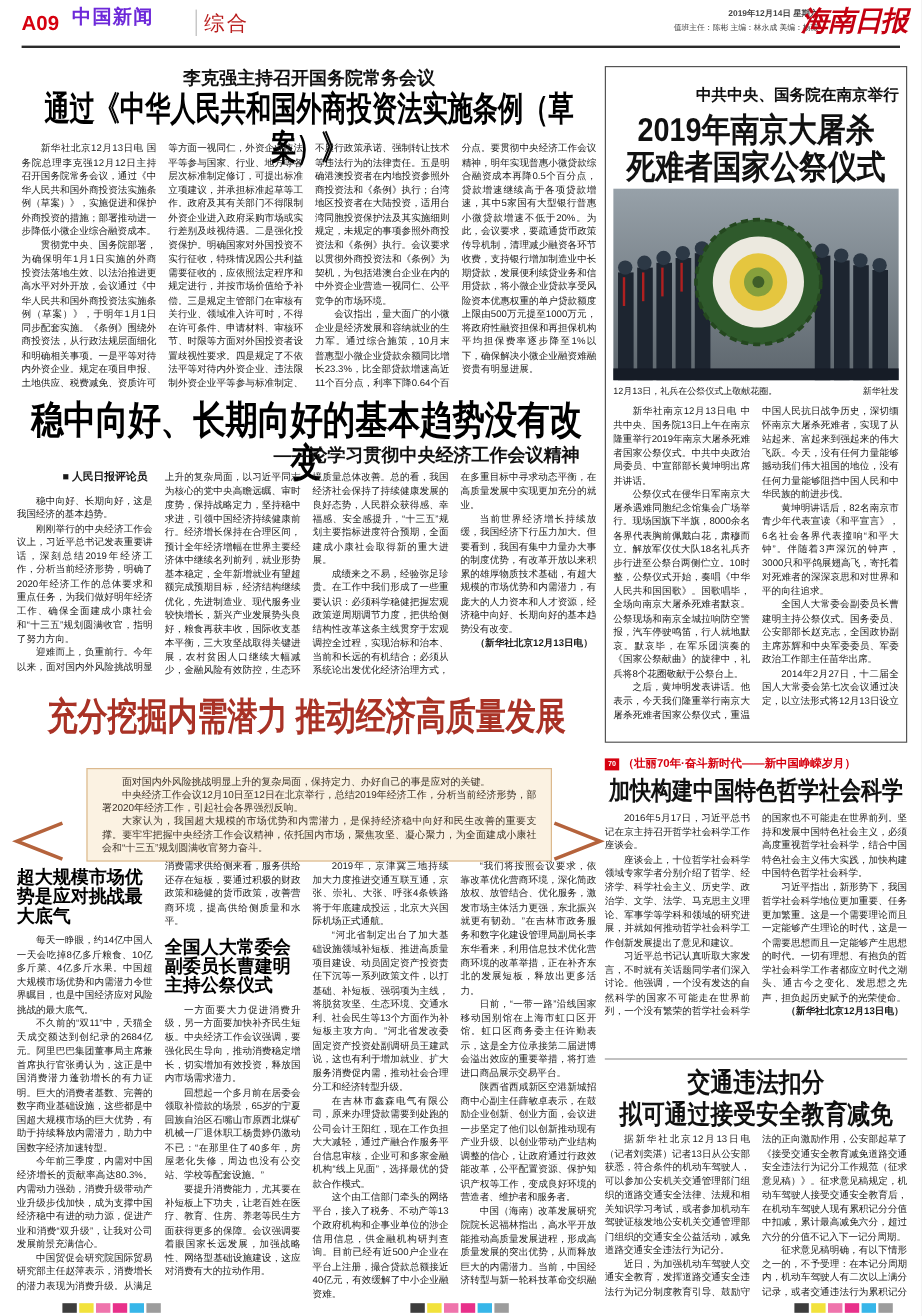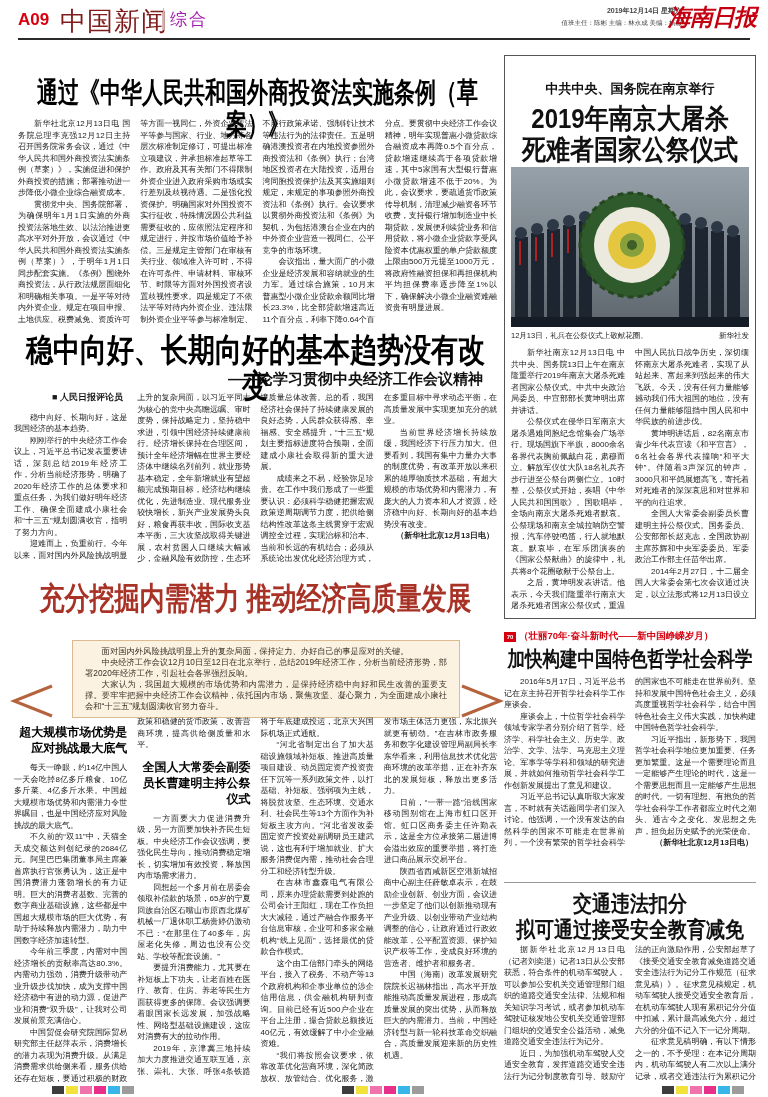--- a/index.html
+++ b/index.html
@@ -1,36 +1,36 @@
 <!DOCTYPE html>
 <html><head>
 <meta charset="utf-8">
 <style>
   html,body{margin:0;padding:0;background:#e9e9e9;}
   .page{position:relative;width:768px;height:1097px;background:#fff;margin:0 auto;
         font-family:"Liberation Sans",sans-serif;overflow:hidden;color:#111;}
   
   .hdr-pageno{position:absolute;left:18px;top:10px;font-size:17px;font-weight:900;color:#d6000f;}
-  .hdr-section{position:absolute;left:60px;top:4px;font-size:26px;font-weight:400;color:#7f1d1d;letter-spacing:1px;}
+  .hdr-section{position:absolute;left:60px;top:4px;font-size:16px;font-weight:700;color:#6d28d9;letter-spacing:1px;}
   .hdr-divider{position:absolute;left:163px;top:8px;width:1px;height:22px;background:#bbb;}
-  .hdr-subsection{position:absolute;left:170px;top:8px;font-size:17px;color:#a21caf;letter-spacing:2px;}
+  .hdr-subsection{position:absolute;left:170px;top:8px;font-size:17px;color:#b91c1c;letter-spacing:2px;}
   .hdr-meta{position:absolute;right:86px;top:6px;text-align:right;color:#444;}
   .hdr-date{font-size:7px;font-weight:700;}
   .hdr-staff{font-size:6.5px;margin-top:3px;}
   .hdr-masthead{position:absolute;right:12px;top:2px;font-size:23px;font-weight:900;font-style:italic;
         color:#c40010;font-family:"DejaVu Serif",serif;letter-spacing:-1px;}
   .hdr-rule{position:absolute;left:18px;top:38px;width:732px;height:2px;background:#2b2b2b;}
   
   .body-text{font-size:8px;line-height:11.5px;text-align:justify;color:#1a1a1a;overflow:hidden;}
   .body-text p{margin:0;text-indent:2em;}
   .flow{display:contents;}
   .cols4{column-count:4;column-gap:10px;}
   .cols2{column-count:2;column-gap:10px;}
   .signoff{text-indent:0 !important;text-align:right;padding-right:3px;font-weight:700;}
-  .colsub{font-size:12px;line-height:16px;font-weight:900;color:#000;text-align:right;
+  .colsub{font-size:15px;line-height:16px;font-weight:900;color:#000;text-align:left;
           margin:8px 0 6px;break-inside:avoid;}
   
   .a1-kicker{position:absolute;left:18px;top:56px;width:479px;text-align:center;
              font-size:15px;font-weight:900;color:#111;}
   .a1-headline{position:absolute;left:18px;top:76px;width:479px;text-align:center;font-size:21px;
              line-height:24px;font-weight:900;color:#000;transform:scaleY(1.35);transform-origin:top;}
   .a1-cols{position:absolute;left:18px;top:118px;width:479px;height:208px;}
   
   .a2-headline{position:absolute;left:14px;top:332px;width:483px;text-align:center;font-size:27px;
              line-height:30px;font-weight:900;color:#000;transform:scaleY(1.2);transform-origin:top;}
@@ -46,21 +46,21 @@
   .a3-introbox{position:absolute;left:72px;top:640px;width:362px;height:66px;background:#fbf2e2;
              border:1px solid #dcb98e;padding:5px 12px;overflow:hidden;}
   .a3-introbox p{margin:0;text-indent:2em;font-size:8.3px;line-height:11px;color:#3c3228;text-align:justify;}
   .chev{position:absolute;width:44px;height:34px;}
   .chev-left{left:10px;top:684px;}
   .chev-right{right:264px;top:684px;transform:scaleX(-1);}
   .a3-cols{position:absolute;left:14px;top:716px;width:483px;height:368px;}
   
   .mem-box{position:absolute;left:504px;top:55px;width:252px;height:564px;border:1px solid #555;
            box-sizing:border-box;padding:6px 6px 0;}
-  .mem-kicker{text-align:center;font-size:13px;font-weight:900;margin-top:18px;}
+  .mem-kicker{text-align:right;font-size:13px;font-weight:900;margin-top:8px;}
   .mem-headline{text-align:center;font-size:24px;line-height:27px;font-weight:900;
            transform:scaleY(1.15);transform-origin:top;margin-top:5px;}
   .mem-photo{width:238px;height:160px;margin-top:10px;display:block;}
   .mem-caption{font-size:7.5px;color:#222;margin-top:4px;display:flex;justify-content:space-between;}
   .mem-cols{width:238px;height:268px;margin-top:6px;}
   
   .phi-tagline{position:absolute;left:504px;top:630px;width:252px;font-size:9.5px;font-weight:900;
            color:#d6000f;display:flex;align-items:center;gap:3px;}
   .phi-logo{display:inline-block;width:12px;height:10px;background:#d6000f;color:#fff;font-size:6px;
            line-height:10px;text-align:center;font-weight:900;}
@@ -85,20 +85,21 @@
   <div class="hdr-section">中国新闻</div>
   <div class="hdr-divider"></div>
   <div class="hdr-subsection">综合</div>
   <div class="hdr-meta">
     <div class="hdr-date">2019年12月14日 星期六</div>
     <div class="hdr-staff">值班主任：陈彬 主编：林永成 美编：杨薇</div>
   </div>
   <div class="hdr-masthead">海南日报</div>
   <div class="hdr-rule"></div>
 
+  <div class="a1-kicker">李克强主持召开国务院常务会议</div>
   <div class="a1-headline">通过《中华人民共和国外商投资法实施条例（草案）》</div>
   <div class="a1-cols body-text cols4">
     <div class="flow"><p>新华社北京12月13日电 国务院总理李克强12月12日主持召开国务院常务会议，通过《中华人民共和国外商投资法实施条例（草案）》，实施促进和保护外商投资的措施；部署推动进一步降低小微企业综合融资成本。</p><p>贯彻党中央、国务院部署，为确保明年1月1日实施的外商投资法落地生效、以法治推进更高水平对外开放，会议通过《中华人民共和国外商投资法实施条例（草案）》，于明年1月1日同步配套实施。《条例》围绕外商投资法，从行政法规层面细化和明确相关事项。一是平等对待内外资企业。规定在项目申报、土地供应、税费减免、资质许可等方面一视同仁，外资企业依法平等参与国家、行业、地方等各层次标准制定修订，可提出标准立项建议，并承担标准起草等工作。政府及其有关部门不得限制外资企业进入政府采购市场或实行差别及歧视待遇。二是强化投资保护。明确国家对外国投资不实行征收，特殊情况因公共利益需要征收的，应依照法定程序和规定进行，并按市场价值给予补偿。三是规定主管部门在审核有关行业、领域准入许可时，不得在许可条件、申请材料、审核环节、时限等方面对外国投资者设置歧视性要求。四是规定了不依法平等对待内外资企业、违法限制外资企业平等参与标准制定、不履行政策承诺、强制转让技术等违法行为的法律责任。五是明确港澳投资者在内地投资参照外商投资法和《条例》执行；台湾地区投资者在大陆投资，适用台湾同胞投资保护法及其实施细则规定，未规定的事项参照外商投资法和《条例》执行。会议要求以贯彻外商投资法和《条例》为契机，为包括港澳台企业在内的中外资企业营造一视同仁、公平竞争的市场环境。</p><p>会议指出，量大面广的小微企业是经济发展和容纳就业的生力军。通过综合施策，10月末普惠型小微企业贷款余额同比增长23.3%，比全部贷款增速高近11个百分点，利率下降0.64个百分点。要贯彻中央经济工作会议精神，明年实现普惠小微贷款综合融资成本再降0.5个百分点，贷款增速继续高于各项贷款增速，其中5家国有大型银行普惠小微贷款增速不低于20%。为此，会议要求，要疏通货币政策传导机制，清理减少融资各环节收费，支持银行增加制造业中长期贷款，发展便利续贷业务和信用贷款，将小微企业贷款享受风险资本优惠权重的单户贷款额度上限由500万元提至1000万元，将政府性融资担保和再担保机构平均担保费率逐步降至1%以下，确保解决小微企业融资难融资贵有明显进展。</p></div>
   </div>
 
   <div class="a2-headline">稳中向好、长期向好的基本趋势没有改变</div>
   <div class="a2-subhead">——论学习贯彻中央经济工作会议精神</div>
   <div class="a2-cols body-text cols4">
     <div class="a2-byline">■ 人民日报评论员</div>
     <div class="flow"><p>稳中向好、长期向好，这是我国经济的基本趋势。</p><p>刚刚举行的中央经济工作会议上，习近平总书记发表重要讲话，深刻总结2019年经济工作，分析当前经济形势，明确了2020年经济工作的总体要求和重点任务，为我们做好明年经济工作、确保全面建成小康社会和“十三五”规划圆满收官，指明了努力方向。</p><p>迎难而上，负重前行。今年以来，面对国内外风险挑战明显上升的复杂局面，以习近平同志为核心的党中央高瞻远瞩、审时度势，保持战略定力，坚持稳中求进，引领中国经济持续健康前行。经济增长保持在合理区间，预计全年经济增幅在世界主要经济体中继续名列前列，就业形势基本稳定，全年新增就业有望超额完成预期目标，经济结构继续优化，先进制造业、现代服务业较快增长，新兴产业发展势头良好，粮食再获丰收，国际收支基本平衡，三大攻坚战取得关键进展，农村贫困人口继续大幅减少，金融风险有效防控，生态环境质量总体改善。总的看，我国经济社会保持了持续健康发展的良好态势，人民群众获得感、幸福感、安全感提升，“十三五”规划主要指标进度符合预期，全面建成小康社会取得新的重大进展。</p><p>成绩来之不易，经验弥足珍贵。在工作中我们形成了一些重要认识：必须科学稳健把握宏观政策逆周期调节力度，把供给侧结构性改革这条主线贯穿于宏观调控全过程，实现治标和治本、当前和长远的有机结合；必须从系统论出发优化经济治理方式，在多重目标中寻求动态平衡，在高质量发展中实现更加充分的就业。</p><p>当前世界经济增长持续放缓，我国经济下行压力加大。但要看到，我国有集中力量办大事的制度优势，有改革开放以来积累的雄厚物质技术基础，有超大规模的市场优势和内需潜力，有庞大的人力资本和人才资源，经济稳中向好、长期向好的基本趋势没有改变。</p></div>

